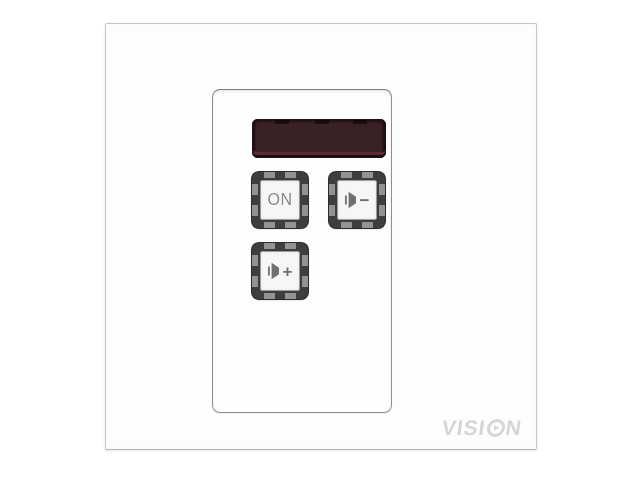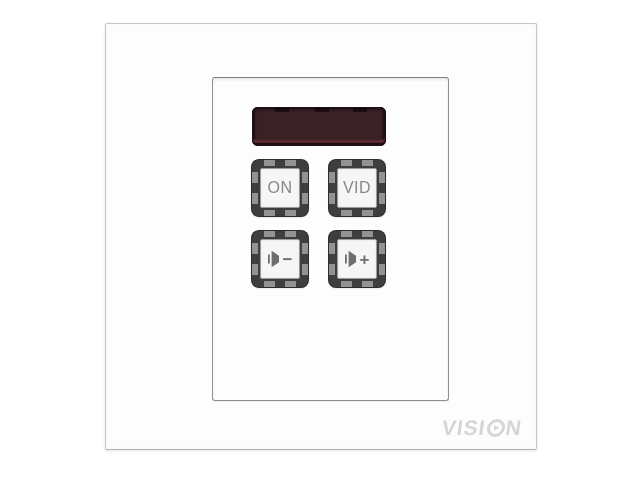--- a/index.html
+++ b/index.html
@@ -10,23 +10,23 @@
   .stage{position:absolute;inset:0;}
   
   .plate{
     position:absolute;left:105px;top:23px;width:432px;height:427px;
     box-sizing:border-box;background:#fdfdfd;
     border:1px solid #c6c6c6;border-bottom-color:#b2b2b2;border-radius:2px;
     box-shadow:0 1px 3px rgba(0,0,0,.10), inset 0 0 8px rgba(0,0,0,.02);
   }
   
   .panel{
-    position:absolute;left:106px;top:53px;width:237px;height:324px;
+    position:absolute;left:106px;top:65px;width:180px;height:324px;
     box-sizing:border-box;background:#fdfdfd;
-    border:1px solid #8f8f8f;border-top-color:#7e7e7e;border-radius:3px;
+    border:1px solid #8f8f8f;border-top-color:#7e7e7e;border-radius:8px;
     box-shadow:inset 0 2px 3px rgba(0,0,0,.08), 0 1px 1px rgba(0,0,0,.06);
   }
   
   .display{
     position:absolute;left:39px;top:29px;width:134px;height:39px;
     box-sizing:border-box;
     background-color:#3a2126;
     background-image:
       linear-gradient(#1f1014,#1f1014),
       linear-gradient(#1f1014,#1f1014),
@@ -125,25 +125,20 @@
       <div class="grid">
 
         <button class="key">
           <span class="cap">
             <span class="klabel">ON</span>
           </span>
         </button>
 
 
 
-        <button class="key">
-          <span class="cap">
-            <span class="klabel">VID</span>
-          </span>
-        </button>
 
         <button class="key">
           <span class="cap">
             <span class="vol">
               <svg width="14" height="18" viewBox="0 0 14 18" aria-hidden="true">
                 <rect x="0" y="4.5" width="1.8" height="9" fill="#6f6f6f"></rect>
                 <polygon points="3.6,0.8 11,5.8 11,12.2 3.6,17.2" fill="#6f6f6f"></polygon>
               </svg>
               <span class="sign">−</span>
             </span>

